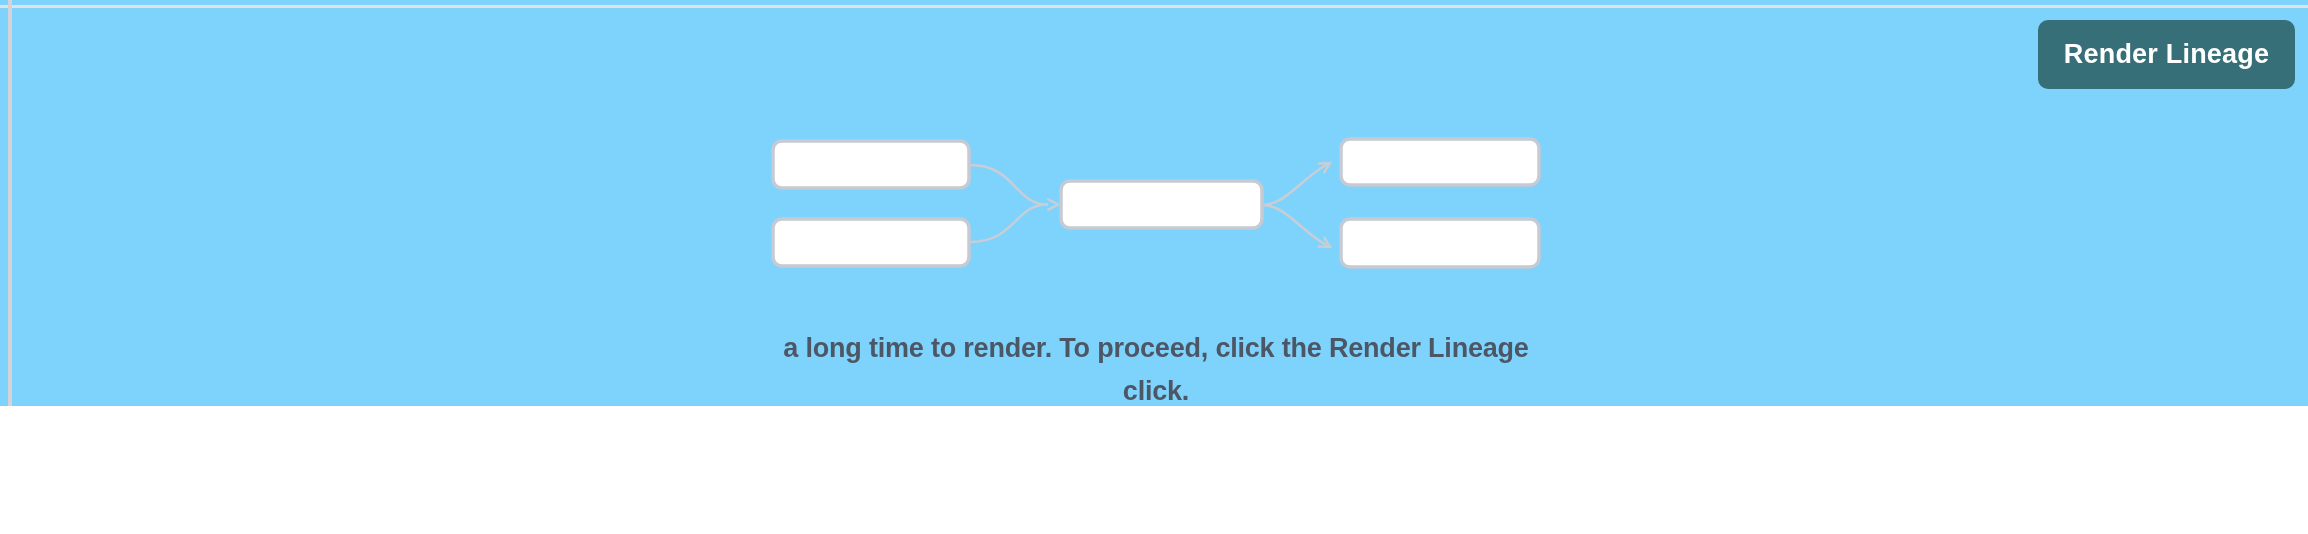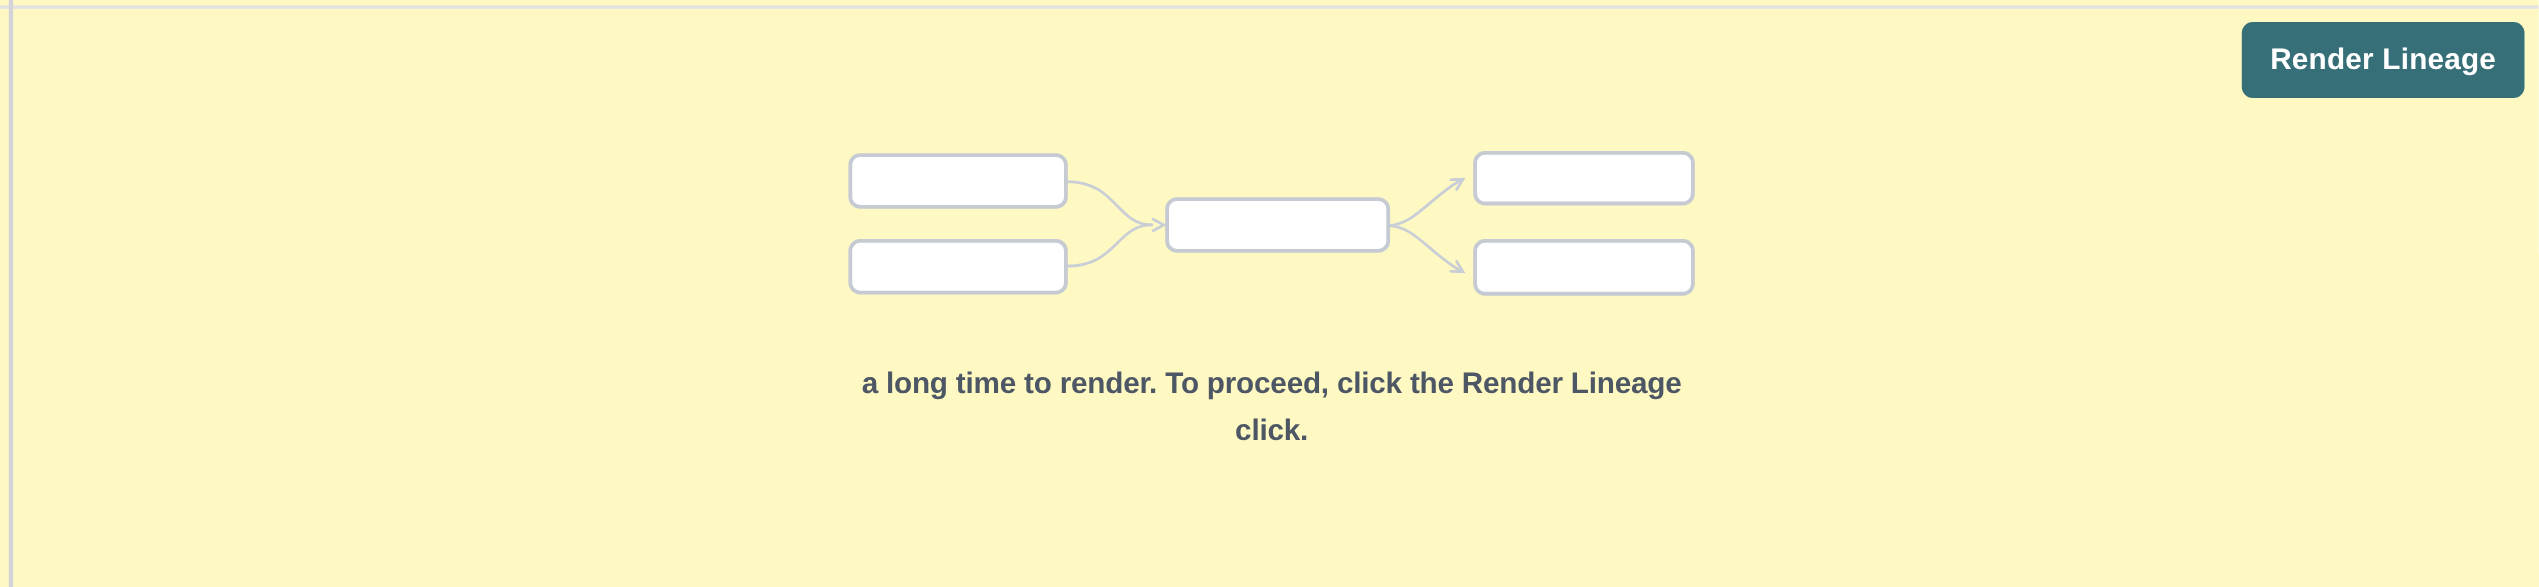--- a/index.html
+++ b/index.html
@@ -3,22 +3,22 @@
 <meta charset="utf-8">
 <style>
   * { margin: 0; padding: 0; box-sizing: border-box; }
   html, body {
     background: #ffffff;
     font-family: "Liberation Sans", sans-serif;
   }
   .screen {
     position: relative;
     width: 2308px;
-    height: 534px;
-    background: #fef9c3;
+    height: 406px;
+    background: #7dd3fc;
     overflow: hidden;
   }
   .top-divider {
     position: absolute;
     left: 0; right: 0; top: 5px;
     height: 3px;
     background: #e2e2e6;
   }
   .left-divider {
     position: absolute;

